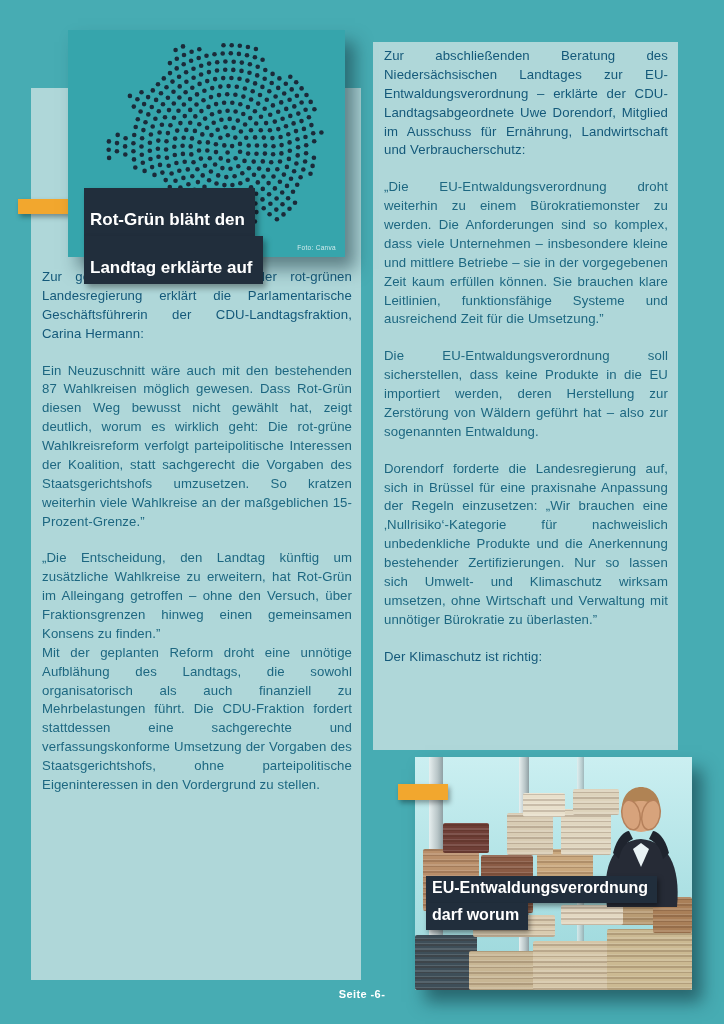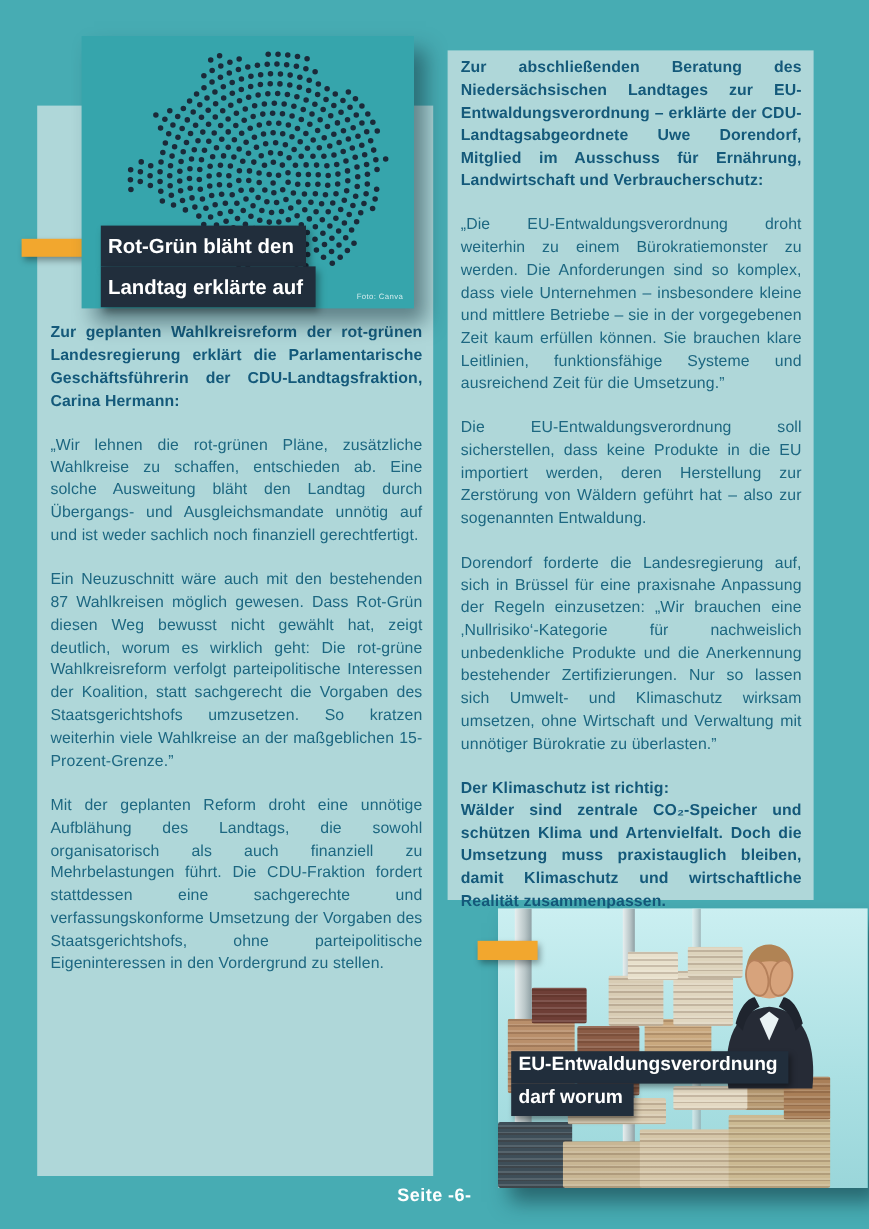--- a/index.html
+++ b/index.html
@@ -23,21 +23,21 @@
   }
   .panel{position:absolute;background:var(--panel-bg)}
   #left-panel{left:31px;top:88px;width:330px;height:892px}
   #right-panel{left:373px;top:42px;width:305px;height:708px}
 
   .col{position:absolute;color:var(--text);font-size:13.2px;line-height:1.43;text-align:justify;letter-spacing:.1px}
   #left-col{left:42px;top:268px;width:310px}
   #right-col{left:384px;top:47px;width:284px}
   .para{margin:0 0 18px}
   .para.tight{margin-bottom:0}
-  .bold{font-weight:bold;color:var(--text-bold)}
+  .bold{font-weight:normal;color:var(--text-bold)}
 
   .accent-bar{position:absolute;background:var(--accent);box-shadow:2px 3px 5px rgba(0,0,0,.35)}
   #accent-left{left:18px;top:199px;width:57px;height:15px}
   #accent-right{left:398px;top:784px;width:50px;height:16px;z-index:6}
 
   figure{position:absolute}
   #map-figure{
     left:68px;top:30px;width:277px;height:227px;
     background:var(--map-bg);
     box-shadow:10px 12px 16px rgba(15,45,55,.5);
@@ -47,44 +47,44 @@
   .caption-stack{position:absolute;z-index:5}
   .caption-line{
     display:table;
     background:var(--caption-bg);
     color:var(--caption-text);
     font-weight:bold;
     white-space:nowrap;
     box-shadow:3px 4px 6px rgba(0,0,0,.35);
   }
   #map-caption{left:16px;top:158px}
-  #map-caption .caption-line{font-size:17px;padding:7px 10px 4px 6px;line-height:1.35}
+  #map-caption .caption-line{font-size:17px;padding:21px 10px 4px 6px;line-height:1.35}
   #photo-credit{
     position:absolute;right:9px;bottom:6px;
     font-size:6.5px;color:rgba(255,255,255,.78);letter-spacing:.3px;z-index:5;
   }
 
   #photo-figure{
-    left:415px;top:757px;width:308px;height:233px;
+    left:415px;top:757px;width:277px;height:233px;
     background:linear-gradient(180deg,#CBEFF1 0%,#ABE0E3 60%,#9AD6DA 100%);
     box-shadow:10px 12px 16px rgba(15,45,55,.55);
     overflow:hidden;
     z-index:5;
   }
   .window-bar{position:absolute;top:0;bottom:0;background:linear-gradient(90deg,#E7EFEF, #B9C6C8 60%, #8FA0A4)}
   .book{position:absolute;border-radius:2px;
     background-image:repeating-linear-gradient(0deg, rgba(60,30,15,.18) 0 1.5px, rgba(255,255,255,.12) 1.5px 3px, transparent 3px 5.5px);
   }
   #photo-caption{left:11px;top:119px;z-index:4}
   #photo-caption .caption-line{font-size:16px;padding:2px 9px 4px 6px;line-height:1.3;box-shadow:2px 3px 5px rgba(0,0,0,.4)}
   #person{position:absolute;left:178px;top:22px;width:96px;height:130px;z-index:2}
 
   #page-number{
     position:absolute;left:0;top:988px;width:724px;
-    text-align:center;color:#fff;font-weight:bold;font-size:15px;letter-spacing:.4px;
+    text-align:center;color:#fff;font-weight:bold;font-size:11px;letter-spacing:.4px;
   }
 </style>
 </head>
 <body>
 
 <div class="panel" id="left-panel"></div>
 <div class="panel" id="right-panel"></div>
 
 <figure id="map-figure">
   <svg id="dotmap" width="277" height="227" viewBox="0 0 277 227">
@@ -503,32 +503,31 @@
   <div class="caption-stack" id="map-caption">
     <div class="caption-line">Rot-Grün bläht den</div>
     <div class="caption-line">Landtag erklärte auf</div>
   </div>
   <div id="photo-credit">Foto: Canva</div>
 </figure>
 <div class="accent-bar" id="accent-left"></div>
 
 <div class="col" id="left-col">
   <p class="para bold">Zur geplanten Wahlkreisreform der rot-grünen Landesregierung erklärt die Parlamentarische Geschäftsführerin der CDU-Landtagsfraktion, Carina Hermann:</p>
-  <p class="para">„Wir lehnen die rot-grünen Pläne, zusätzliche Wahlkreise zu schaffen, entschieden ab. Eine solche Ausweitung bläht den Landtag durch Übergangs- und Ausgleichsmandate unnötig auf und ist weder sachlich noch finanziell gerechtfertigt.</p>
   <p class="para">Ein Neuzuschnitt wäre auch mit den bestehenden 87 Wahlkreisen möglich gewesen. Dass Rot-Grün diesen Weg bewusst nicht gewählt hat, zeigt deutlich, worum es wirklich geht: Die rot-grüne Wahlkreisreform verfolgt parteipolitische Interessen der Koalition, statt sachgerecht die Vorgaben des Staatsgerichtshofs umzusetzen. So kratzen weiterhin viele Wahlkreise an der maßgeblichen 15-Prozent-Grenze.”</p>
+  <p class="para tight">„Die Entscheidung, den Landtag künftig um zusätzliche Wahlkreise zu erweitern, hat Rot-Grün im Alleingang getroffen – ohne den Versuch, über Fraktionsgrenzen hinweg einen gemeinsamen Konsens zu finden.”</p>
   <p class="para tight">Mit der geplanten Reform droht eine unnötige Aufblähung des Landtags, die sowohl organisatorisch als auch finanziell zu Mehrbelastungen führt. Die CDU-Fraktion fordert stattdessen eine sachgerechte und verfassungskonforme Umsetzung der Vorgaben des Staatsgerichtshofs, ohne parteipolitische Eigeninteressen in den Vordergrund zu stellen.</p>
 </div>
 
 <div class="col" id="right-col">
   <p class="para bold">Zur abschließenden Beratung des Niedersächsischen Landtages zur EU-Entwaldungsverordnung – erklärte der CDU-Landtagsabgeordnete Uwe Dorendorf, Mitglied im Ausschuss für Ernährung, Landwirtschaft und Verbraucherschutz:</p>
   <p class="para">„Die EU-Entwaldungsverordnung droht weiterhin zu einem Bürokratiemonster zu werden. Die Anforderungen sind so komplex, dass viele Unternehmen – insbesondere kleine und mittlere Betriebe – sie in der vorgegebenen Zeit kaum erfüllen können. Sie brauchen klare Leitlinien, funktionsfähige Systeme und ausreichend Zeit für die Umsetzung.”</p>
   <p class="para">Die EU-Entwaldungsverordnung soll sicherstellen, dass keine Produkte in die EU importiert werden, deren Herstellung zur Zerstörung von Wäldern geführt hat – also zur sogenannten Entwaldung.</p>
   <p class="para">Dorendorf forderte die Landesregierung auf, sich in Brüssel für eine praxisnahe Anpassung der Regeln einzusetzen: „Wir brauchen eine ‚Nullrisiko‘-Kategorie für nachweislich unbedenkliche Produkte und die Anerkennung bestehender Zertifizierungen. Nur so lassen sich Umwelt- und Klimaschutz wirksam umsetzen, ohne Wirtschaft und Verwaltung mit unnötiger Bürokratie zu überlasten.”</p>
   <p class="para tight bold">Der Klimaschutz ist richtig:</p>
-  <p class="para tight bold">Wälder sind zentrale CO₂-Speicher und schützen Klima und Artenvielfalt. Doch die Umsetzung muss praxistauglich bleiben, damit Klimaschutz und wirtschaftliche Realität zusammenpassen.</p>
 </div>
 
 <figure id="photo-figure">
   <div class="window-bar" style="left:14px;width:14px"></div>
   <div class="window-bar" style="left:104px;width:10px"></div>
   <div class="window-bar" style="left:162px;width:7px;opacity:.7"></div>
   <div id="stacks">
       <div class="book" style="left:8px;top:92px;width:56px;height:62px;background-color:#B98F6B"></div>
       <div class="book" style="left:66px;top:98px;width:52px;height:58px;background-color:#8A5B45"></div>
       <div class="book" style="left:122px;top:92px;width:56px;height:52px;background-color:#C9A87E"></div>

